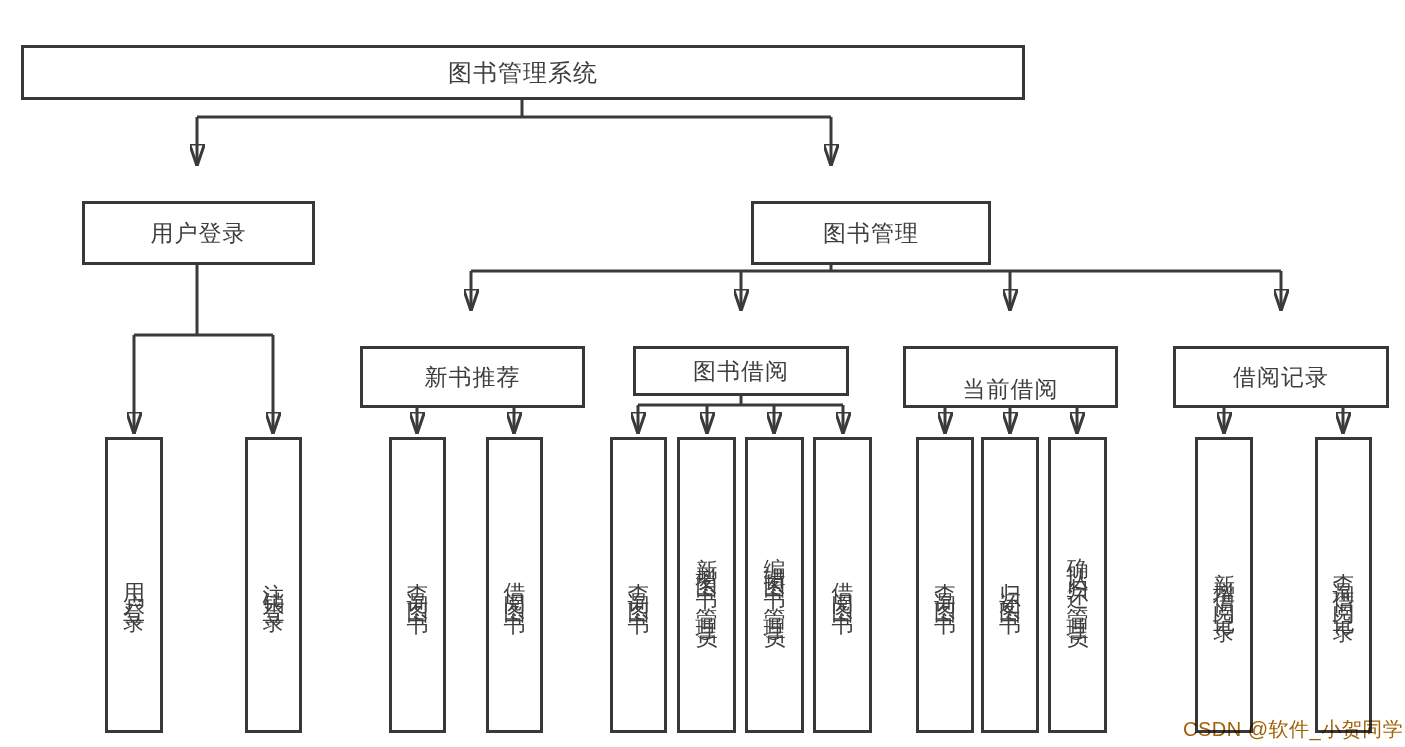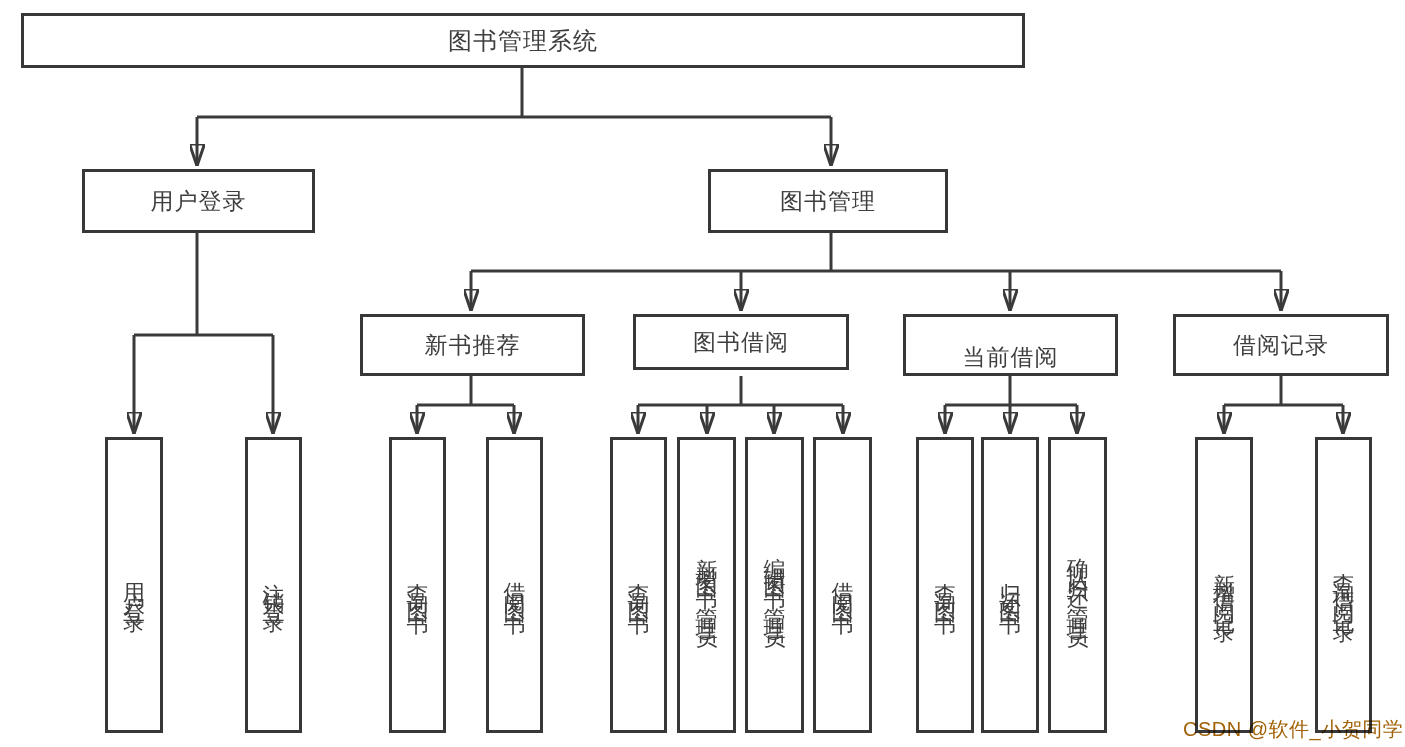--- a/index.html
+++ b/index.html
@@ -24,21 +24,21 @@
     position: absolute;
     box-sizing: border-box;
     border: 3px solid #383838;
     background: #ffffff;
     display: flex;
     align-items: center;
     justify-content: center;
     color: #3e3e3e;
     z-index: 2;
   }
-  .h-node { font-size: 23px; letter-spacing: 1px; }
+  .h-node { font-size: 23px; letter-spacing: 1px; margin-top: 32px; }
   .root-node { font-size: 24px; }
   .v-node span {
     writing-mode: vertical-rl;
     letter-spacing: 10px;
     font-size: 22px;
     line-height: 1;
   }
   .watermark {
     position: absolute;
     left: 1183px; top: 716px;
@@ -117,28 +117,28 @@
     </g>
   </svg>
 
   <div class="node h-node root-node" style="left:21px; top:13px; width:1004px; height:55px;">
     <span>图书管理系统</span>
   </div>
 
   <div class="node h-node" style="left:82px; top:169px; width:233px; height:64px;">
     <span>用户登录</span>
   </div>
-  <div class="node h-node" style="left:708px; top:169px; width:240px; height:64px;text-align:center;">
+  <div class="node h-node" style="left:751px; top:169px; width:240px; height:64px;text-align:center;">
     <span>图书管理</span>
   </div>
 
   <div class="node h-node" style="left:360px; top:314px; width:225px; height:62px;">
     <span>新书推荐</span>
   </div>
-  <div class="node h-node" style="left:633px; top:314px; width:216px; height:56px;font-family:Liberation Serif, serif;">
+  <div class="node h-node" style="left:633px; top:314px; width:216px; height:50px;font-family:Liberation Serif, serif;">
     <span>图书借阅</span>
   </div>
   <div class="node h-node" style="left:903px; top:314px; width:215px; height:62px;align-items:flex-end;">
     <span>当前借阅</span>
   </div>
   <div class="node h-node" style="left:1173px; top:314px; width:216px; height:62px;align-items:center;">
     <span>借阅记录</span>
   </div>
 
   <div class="node v-node" style="left:105px; top:437px; width:58px; height:296px;">

